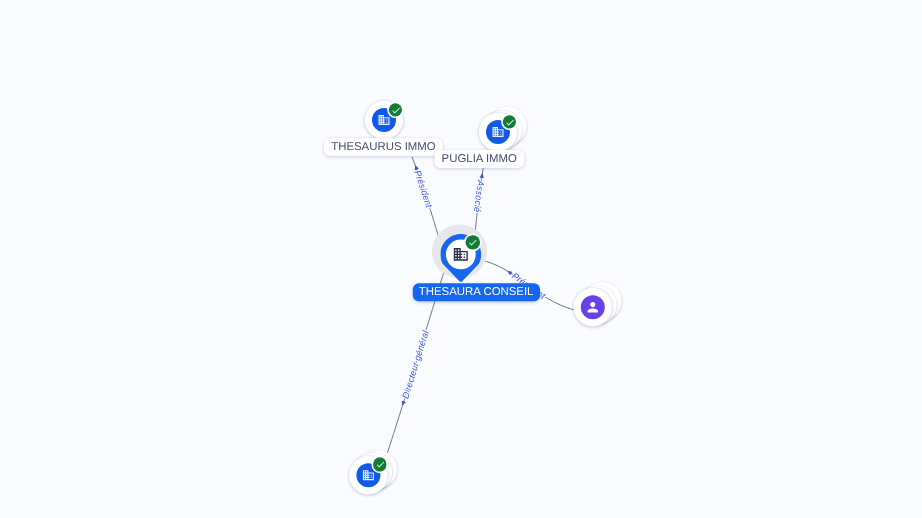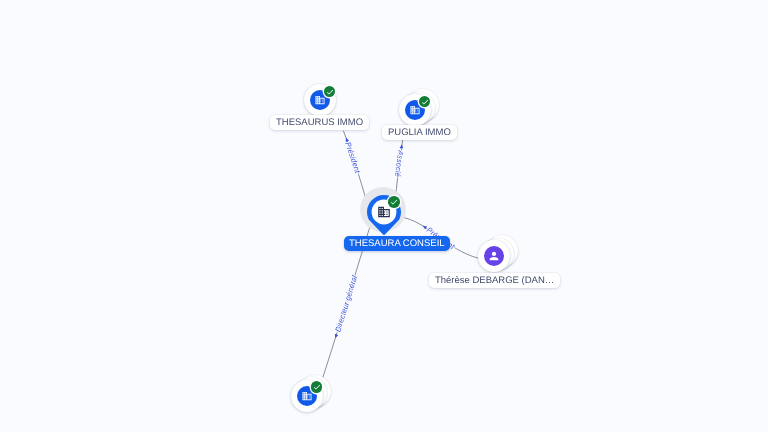--- a/index.html
+++ b/index.html
@@ -69,21 +69,21 @@
           <svg width="11" height="11" viewBox="0 0 24 24">
             <path fill="#e8f0fd" d="M12 7V3H2v18h20V7H12zM6 19H4v-2h2v2zm0-4H4v-2h2v2zm0-4H4V9h2v2zm0-4H4V5h2v2zm4 12H8v-2h2v2zm0-4H8v-2h2v2zm0-4H8V9h2v2zm0-4H8V5h2v2zm10 12h-8v-2h2v-2h-2v-2h2v-2h-2V9h8v10zm-2-8h-2v2h2v-2zm0 4h-2v2h2v-2z"></path>
           </svg>
         </div>
       <div class="badge" style="background: rgb(19, 124, 55);">
           <svg width="8.5" height="8.5" viewBox="0 0 24 24">
             <path fill="#ffffff" d="M9 16.17L4.83 12l-1.42 1.41L9 19 21 7l-1.41-1.41z"></path>
           </svg>
         </div>
     </div>
-    <div class="lbl" style="top: 125px; left: 382px;">PUGLIA IMMO</div>
+    <div class="lbl" style="top: 125px; left: 362px;">PUGLIA IMMO</div>
 
     <div class="node" style="left: 361px; top: 189px; width: 46px; height: 46px;">
       <div class="halo" style="left: -1px; top: -2px; width: 46px; height: 45px; background: rgb(230, 231, 234);"></div>
       <div class="pin" style="position: absolute; left: 6px; top: 6px;"><svg width="34" height="40" viewBox="0 0 34 40">
             <path d="M17 0C7.61 0 0 7.61 0 17c0 2.9 0.7 5.4 1.9 7.7L15.8 39.3c0.65 0.8 1.75 0.8 2.4 0L32.1 24.7C33.3 22.4 34 19.9 34 17 34 7.61 26.39 0 17 0z" fill="#1667ef"></path>
             <circle cx="17" cy="17" r="12.4" fill="#fff"></circle>
           </svg></div>
       <div class="inner" style="left: 13px; top: 13px; background: transparent;">
           <svg width="14" height="14" viewBox="0 0 24 24">
             <path fill="#2a3050" d="M12 7V3H2v18h20V7H12zM6 19H4v-2h2v2zm0-4H4v-2h2v2zm0-4H4V9h2v2zm0-4H4V5h2v2zm4 12H8v-2h2v2zm0-4H8v-2h2v2zm0-4H8V9h2v2zm0-4H8V5h2v2zm10 12h-8v-2h2v-2h-2v-2h2v-2h-2V9h8v10zm-2-8h-2v2h2v-2zm0 4h-2v2h2v-2z"></path>
@@ -100,21 +100,20 @@
     <div class="node" style="left: 478px; top: 240px;">
       <div class="stackc" style="left: 8px; top: -5px;"></div>
       <div class="stackc" style="left: 4px; top: -2.5px;"></div>
       <div class="disc"></div>
       <div class="inner" style="background: rgb(103, 66, 232);">
           <svg width="13" height="13" viewBox="0 0 24 24">
             <path fill="#ffffff" d="M12 12c2.21 0 4-1.79 4-4s-1.79-4-4-4-4 1.79-4 4 1.79 4 4 4zm0 2c-2.67 0-8 1.34-8 4v2h16v-2c0-2.66-5.33-4-8-4z"></path>
           </svg>
         </div>
     </div>
-    <div class="lbl" style="top: 273px; left: 429px;">Thérèse DEBARGE (DAN…</div>
 
     <div class="node" style="left: 291px; top: 379.5px;">
       <div class="stackc" style="left: 8px; top: -5px;"></div>
       <div class="stackc" style="left: 4px; top: -2.5px;"></div>
       <div class="disc"></div>
       <div class="inner" style="background: rgb(16, 89, 233);">
           <svg width="11" height="11" viewBox="0 0 24 24">
             <path fill="#e8f0fd" d="M12 7V3H2v18h20V7H12zM6 19H4v-2h2v2zm0-4H4v-2h2v2zm0-4H4V9h2v2zm0-4H4V5h2v2zm4 12H8v-2h2v2zm0-4H8v-2h2v2zm0-4H8V9h2v2zm0-4H8V5h2v2zm10 12h-8v-2h2v-2h-2v-2h2v-2h-2V9h8v10zm-2-8h-2v2h2v-2zm0 4h-2v2h2v-2z"></path>
           </svg>
         </div>

